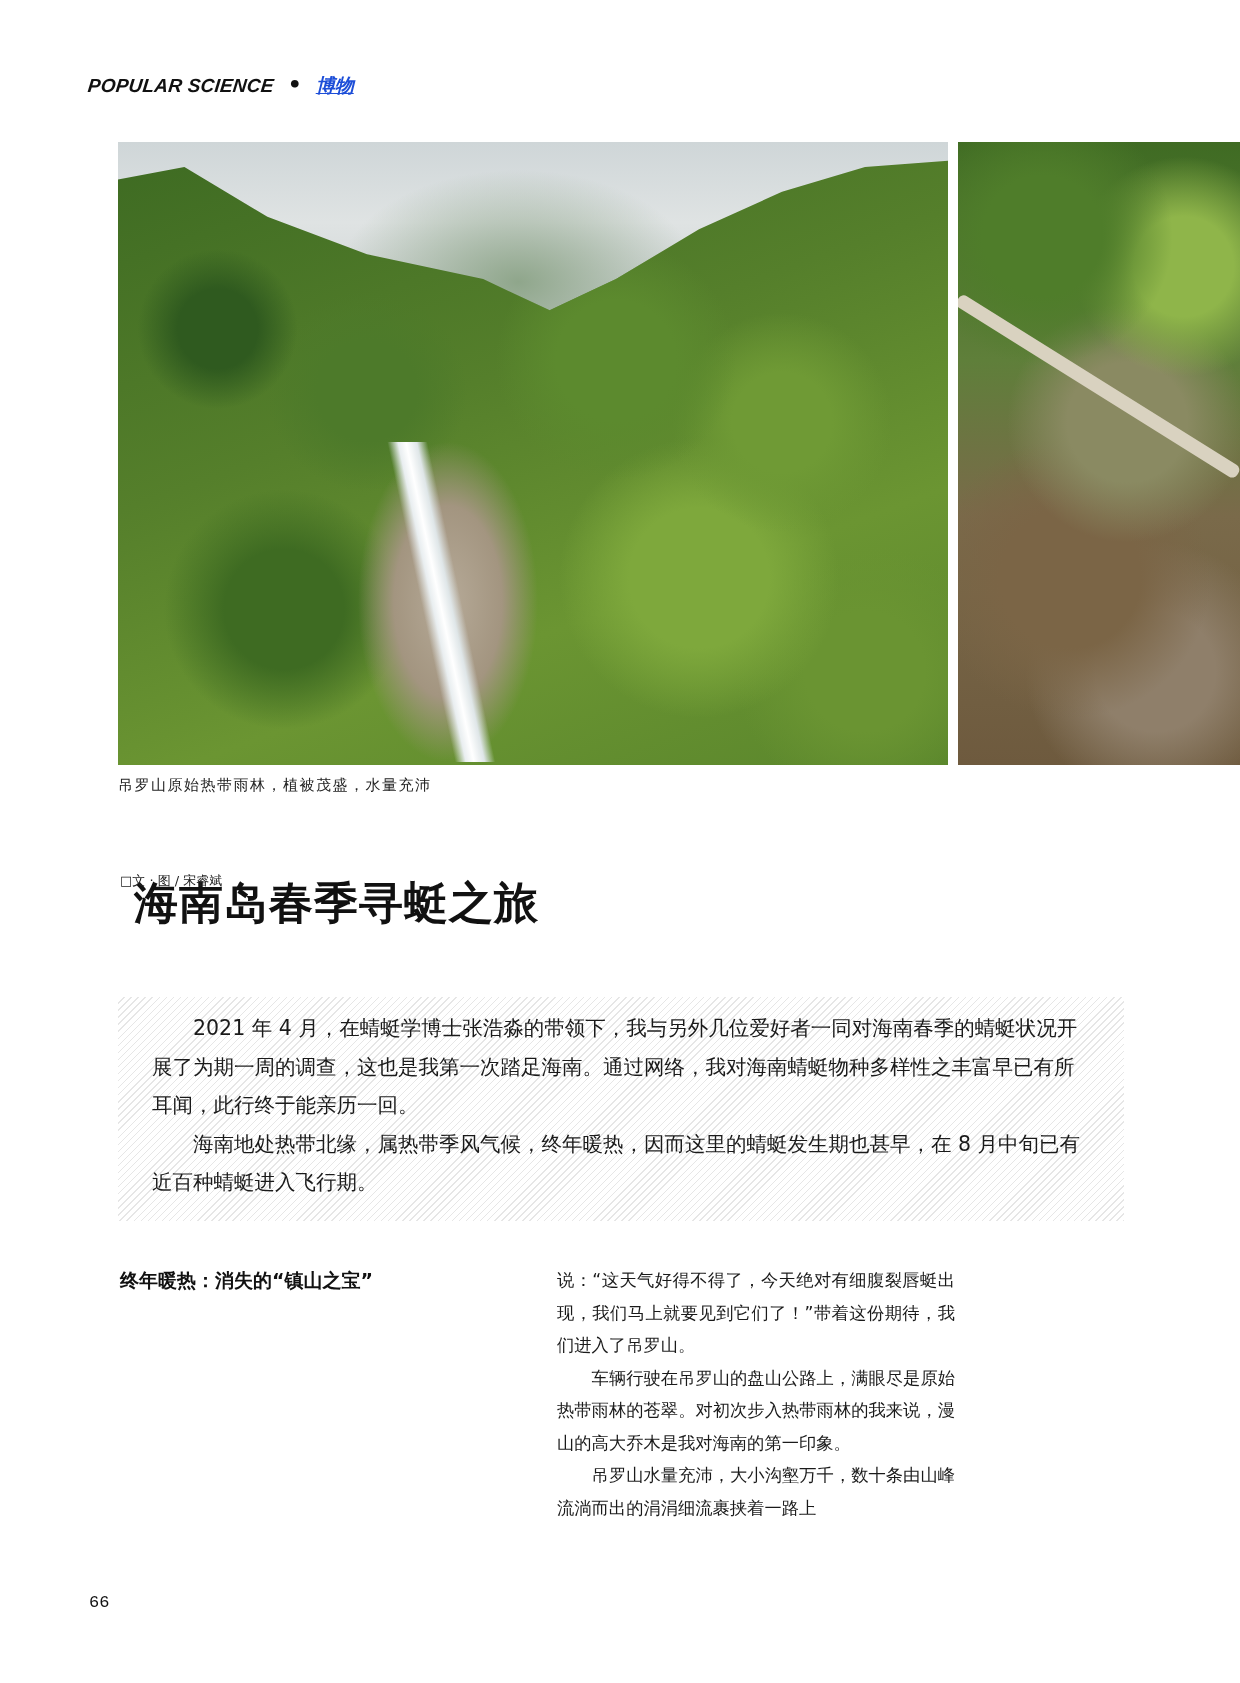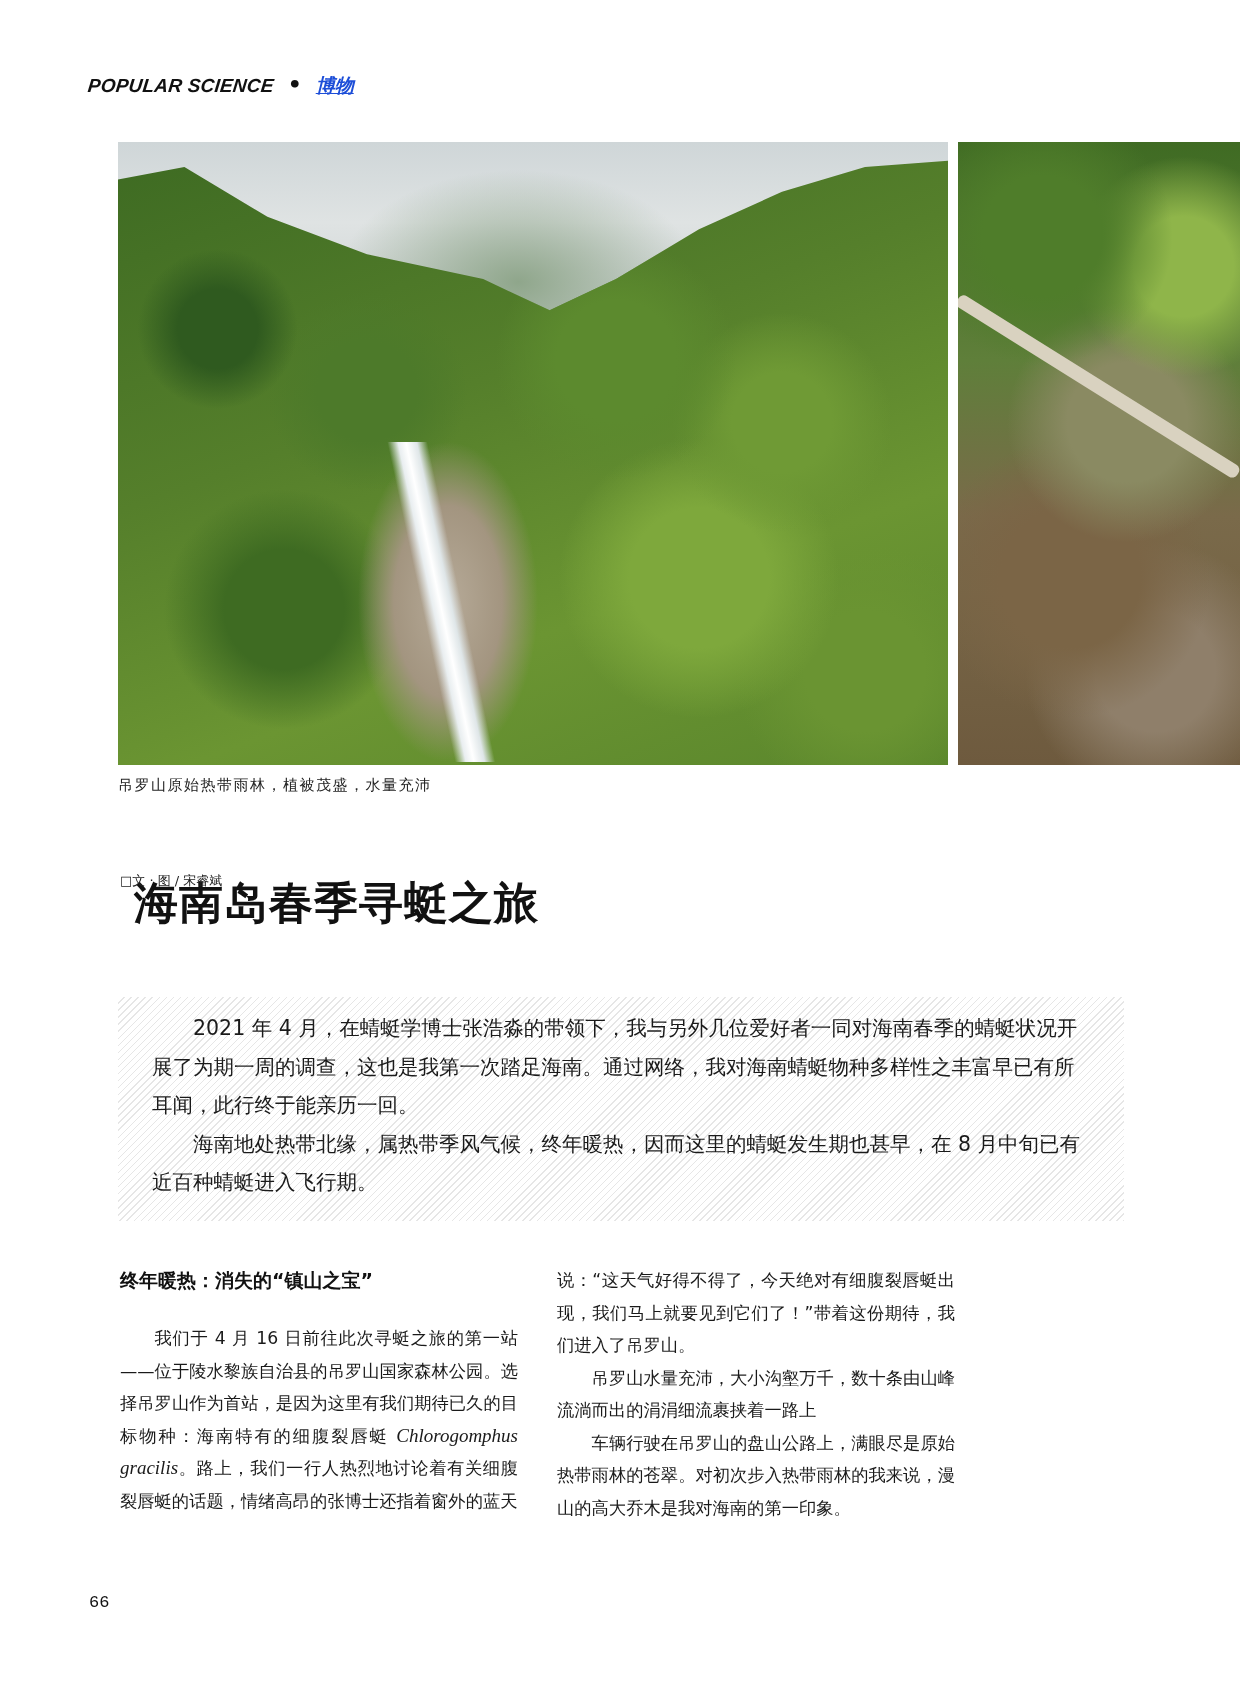--- a/index.html
+++ b/index.html
@@ -104,22 +104,21 @@
 
 <div class="intro">
   <div class="intro-text">
     <p>2021 年 4 月，在蜻蜓学博士张浩淼的带领下，我与另外几位爱好者一同对海南春季的蜻蜓状况开展了为期一周的调查，这也是我第一次踏足海南。通过网络，我对海南蜻蜓物种多样性之丰富早已有所耳闻，此行终于能亲历一回。</p>
     <p>海南地处热带北缘，属热带季风气候，终年暖热，因而这里的蜻蜓发生期也甚早，在 8 月中旬已有近百种蜻蜓进入飞行期。</p>
   </div>
 </div>
 
 <div class="col col-left">
   <div class="subhead">终年暖热：消失的“镇山之宝”</div>
-  <p class="indent"><span>我们于 4 月 16 日前往此次寻蜓之旅的第一站——位于陵水黎族自治县的吊罗山国家森林公园。选择吊罗山作为首站，是因为这里有我们期待已久的目标物种：海南特有的细腹裂唇蜓 </span><span class="latin">Chlorogomphus gracilis</span><span>。路上，我们一行人热烈地讨论着有关细腹裂唇蜓的话题，情绪高昂的张博士还指着窗外的蓝天</span></p>
 </div>
 
 <div class="col col-right">
   <p>说：“这天气好得不得了，今天绝对有细腹裂唇蜓出现，我们马上就要见到它们了！”带着这份期待，我们进入了吊罗山。</p>
+  <p class="indent">车辆行驶在吊罗山的盘山公路上，满眼尽是原始热带雨林的苍翠。对初次步入热带雨林的我来说，漫山的高大乔木是我对海南的第一印象。</p>
   <p class="indent">吊罗山水量充沛，大小沟壑万千，数十条由山峰流淌而出的涓涓细流裹挟着一路上</p>
-  <p class="indent">车辆行驶在吊罗山的盘山公路上，满眼尽是原始热带雨林的苍翠。对初次步入热带雨林的我来说，漫山的高大乔木是我对海南的第一印象。</p>
 </div>
 
 <div class="page-number">66</div>
 
 </body></html>

